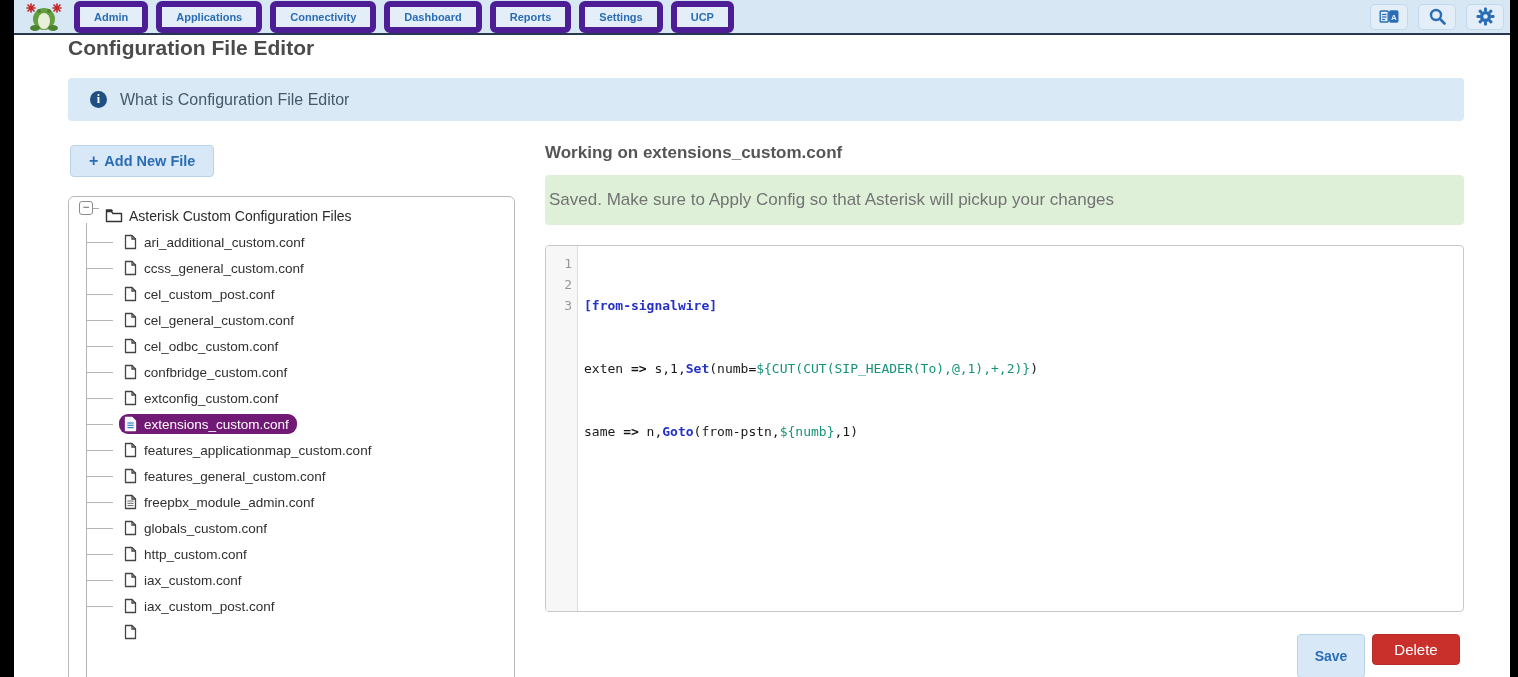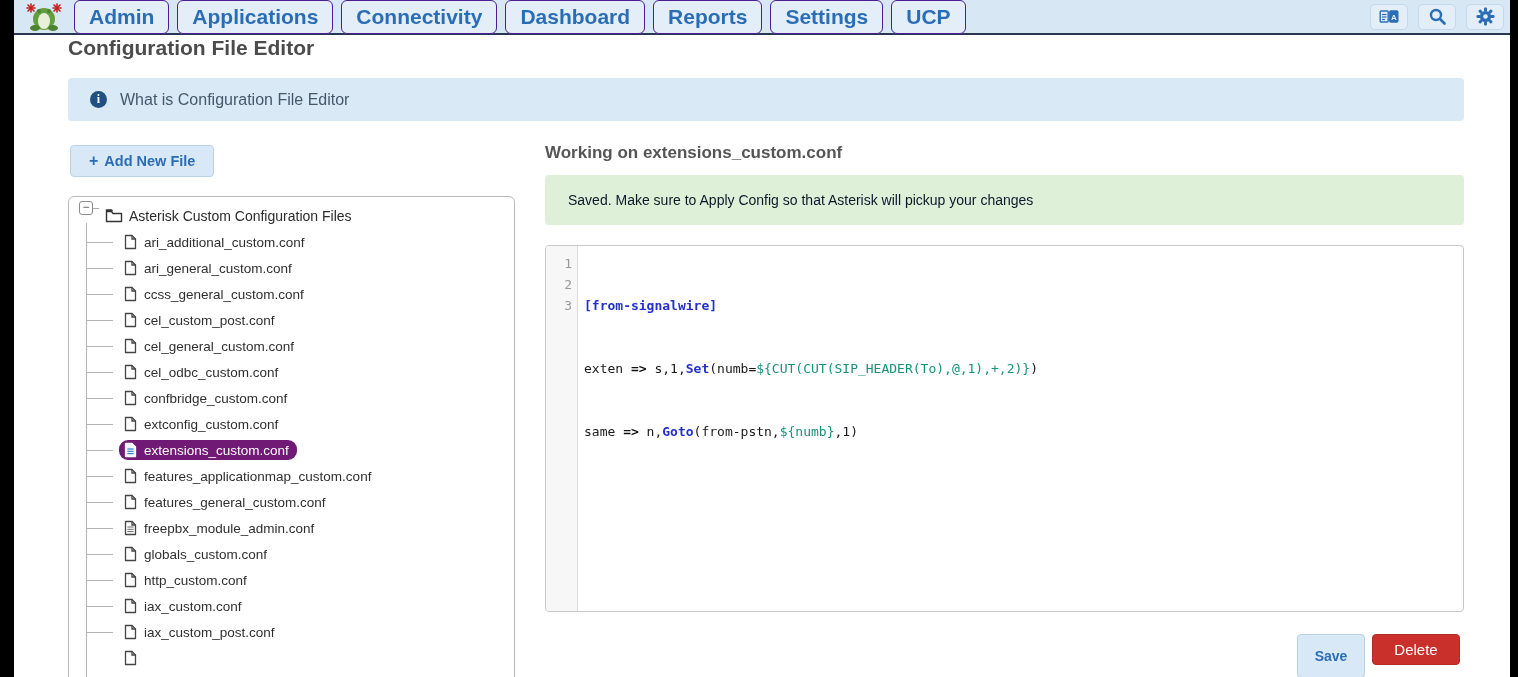--- a/index.html
+++ b/index.html
@@ -7,22 +7,22 @@
   body { background:#000; overflow:hidden; position:relative;
          font-family:"Liberation Sans", sans-serif; }
   .screen { position:absolute; left:14px; top:0; width:1496px; height:677px; background:#fff; }
 
   
   .navbar { position:absolute; left:0; top:0; width:100%; height:35px;
             background:#d7e7f4; border-bottom:2px solid #27374f;
             display:flex; align-items:center; }
   .logo-wrap { width:44px; height:30px; margin-left:8px; display:flex; align-items:center; justify-content:center; }
   .nav-btns { display:flex; gap:8px; margin-left:8px; }
-  .nav-btn { background:#e4eef9; border:1px solid #4c1d95; border-radius:6px;
-             color:#2a6db5; font-weight:bold; font-size:21px; padding:4px 14px;
+  .nav-btn { background:#e4eef9; border:6px solid #4c1d95; border-radius:6px;
+             color:#2a6db5; font-weight:bold; font-size:11px; padding:4px 14px;
              font-family:"Liberation Sans", sans-serif; cursor:pointer; }
   .nav-right { margin-left:auto; margin-right:6px; display:flex; gap:10px; }
   .icon-btn { width:38px; height:26px; background:#e4eef9; border:1px solid #c2d8ec;
               border-radius:5px; display:flex; align-items:center; justify-content:center;
               color:#2a6db5; cursor:pointer; }
 
   
   .page-title { position:absolute; left:54px; top:36px; font-size:21px; font-weight:bold; color:#4b4b4b; }
   .info-banner { position:absolute; left:54px; top:78px; width:1396px; height:43px;
                  background:#d9e9f5; border-radius:4px; display:flex; align-items:center; }
@@ -54,21 +54,21 @@
   .row-chip { margin-left:50px; display:inline-flex; align-items:center; gap:7px;
               padding:2px 8px 2px 5px; border-radius:3px; cursor:pointer; }
   .row-chip .fname { font-size:13.5px; color:#2f2f2f; white-space:nowrap; }
   .tree-row.selected .row-chip { background:#701a75;border-radius:9px; }
   .tree-row.selected .fname { color:#fff; }
 
   
   .working-heading { position:absolute; left:531px; top:143px; font-size:17px; font-weight:bold; color:#555; }
   .alert-success { position:absolute; left:531px; top:175px; width:919px; height:50px;
                    background:#dff0d8; border-radius:4px; display:flex; align-items:center; }
-  .alert-success span { margin-left:23px; font-size:14px; color:#0f172a; }
+  .alert-success span { margin-left:4px; font-size:17px; color:#737373; }
 
   
   .editor { position:absolute; left:531px; top:245px; width:919px; height:367px;
             border:1px solid #c8c8c8; border-radius:4px; background:#fff; display:flex; overflow:hidden; }
   .gutter { width:32px; background:#f7f7f7; border-right:1px solid #ddd; padding-top:7px;
             display:flex; flex-direction:column; align-items:flex-end; }
   .gutter .ln { font-family:"DejaVu Sans Mono", monospace; font-size:13px; line-height:21px;
                 color:#999; padding-right:5px; }
   .code { padding:7px 0 0 6px; font-family:"DejaVu Sans Mono", monospace; font-size:13px;
           line-height:21px; white-space:pre; color:#1a1a1a; flex:1; cursor:text; }
@@ -192,30 +192,20 @@
           <span class="connector"></span>
         <span class="row-chip">
             <svg width="13" height="16" viewBox="0 0 13 16">
               <path d="M1.5 1.5 h6.5 l3.5 3.5 v9.5 h-10 z" fill="#fff" stroke="#444" stroke-width="1.3" stroke-linejoin="round"></path>
               <path d="M8 1.5 v3.5 h3.5" fill="none" stroke="#444" stroke-width="1.3"></path>
             </svg>
         <span class="fname">ari_additional_custom.conf</span>
           </span>
         </div>
 
-      <div class="tree-row">
-          <span class="connector"></span>
-        <span class="row-chip">
-            <svg width="13" height="16" viewBox="0 0 13 16">
-              <path d="M1.5 1.5 h6.5 l3.5 3.5 v9.5 h-10 z" fill="#fff" stroke="#444" stroke-width="1.3" stroke-linejoin="round"></path>
-              <path d="M8 1.5 v3.5 h3.5" fill="none" stroke="#444" stroke-width="1.3"></path>
-            </svg>
-        <span class="fname">ari_general_custom.conf</span>
-          </span>
-        </div>
 
       <div class="tree-row">
           <span class="connector"></span>
         <span class="row-chip">
             <svg width="13" height="16" viewBox="0 0 13 16">
               <path d="M1.5 1.5 h6.5 l3.5 3.5 v9.5 h-10 z" fill="#fff" stroke="#444" stroke-width="1.3" stroke-linejoin="round"></path>
               <path d="M8 1.5 v3.5 h3.5" fill="none" stroke="#444" stroke-width="1.3"></path>
             </svg>
         <span class="fname">ccss_general_custom.conf</span>
           </span>

